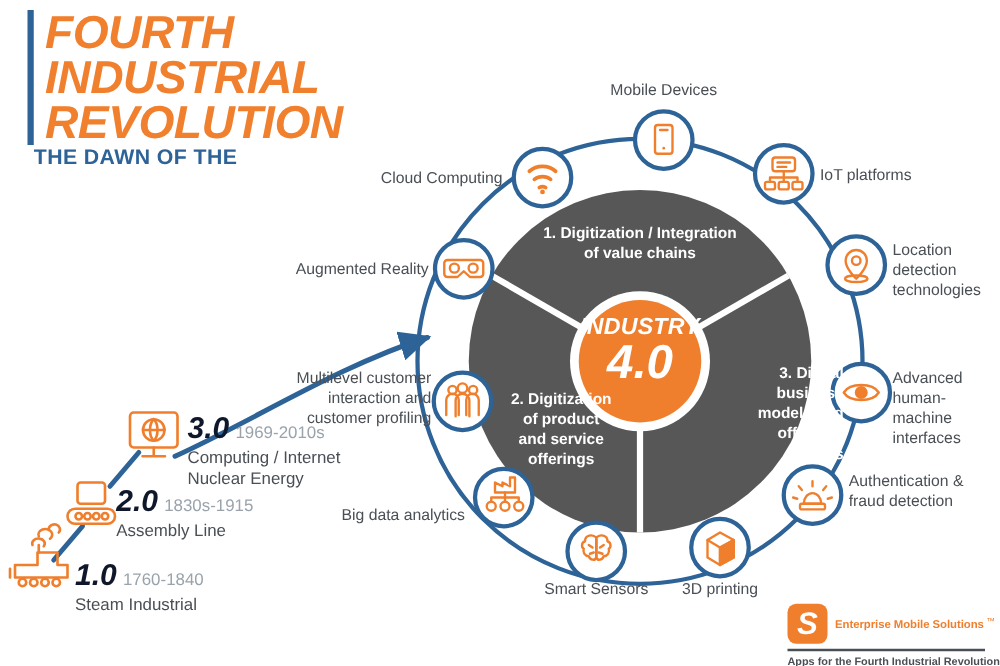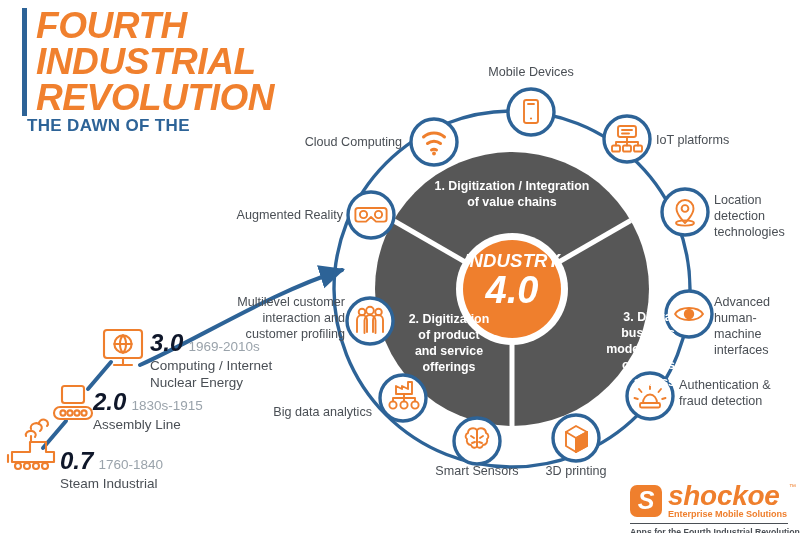--- a/index.html
+++ b/index.html
@@ -258,21 +258,21 @@
         <div>FOURTH</div>
         <div>INDUSTRIAL</div>
         <div>REVOLUTION</div>
       </div>
     </div>
     <div id="eyebrow">THE DAWN OF THE</div>
   </div>
 
   <div class="tl-text" style="left:60px;top:447px;">
     <div>
-      <span class="tl-ver">0.7</span><span class="tl-years">1760-1840</span>
+      <span class="tl-ver">1.0</span><span class="tl-years">1760-1840</span>
     </div>
     <div class="tl-desc">Steam Industrial</div>
   </div>
 
   <div class="tl-text" style="left:93px;top:388px;">
     <div>
       <span class="tl-ver">2.0</span><span class="tl-years">1830s-1915</span>
     </div>
     <div class="tl-desc">Assembly Line</div>
   </div>
@@ -295,21 +295,21 @@
     <div>of value chains</div>
   </div>
 
   <div class="seg-text lbl-c" style="left:390px;top:290px;width:118px;margin-top:21px;">
     <div>2. Digitization</div>
     <div>of product</div>
     <div>and service</div>
     <div>offerings</div>
   </div>
 
-  <div class="seg-text lbl-l" style="left:583px;top:290px;width:92px;margin-top:19px;">
+  <div class="seg-text lbl-l" style="left:583px;top:290px;width:92px;">
     <div>3. Digital</div>
     <div>business</div>
     <div>models and</div>
     <div>offerings</div>
     <div>access</div>
   </div>
 
   <div class="node-label lbl-c" style="left:466px;top:64px;width:130px;">Mobile Devices</div>
 
   <div class="node-label lbl-r" style="left:656px;top:132px;width:110px;">IoT platforms</div>
@@ -344,21 +344,20 @@
   </div>
 
   <div class="node-label lbl-l" style="left:223px;top:207px;width:120px;">Augmented Reality</div>
 
   <div class="node-label lbl-l" style="left:292px;top:134px;width:110px;">Cloud Computing</div>
 
   <div id="logo">
     <div id="logo-row">
       <div id="logo-mark">S</div>
       <div id="logo-words">
-        <div id="logo-name">shockoe</div>
         <div id="logo-tm">™</div>
         <div id="logo-sub">Enterprise Mobile Solutions</div>
       </div>
     </div>
     <div id="logo-rule"></div>
     <div id="logo-tag">Apps for the Fourth Industrial Revolution</div>
   </div>
 
 </div>
 

